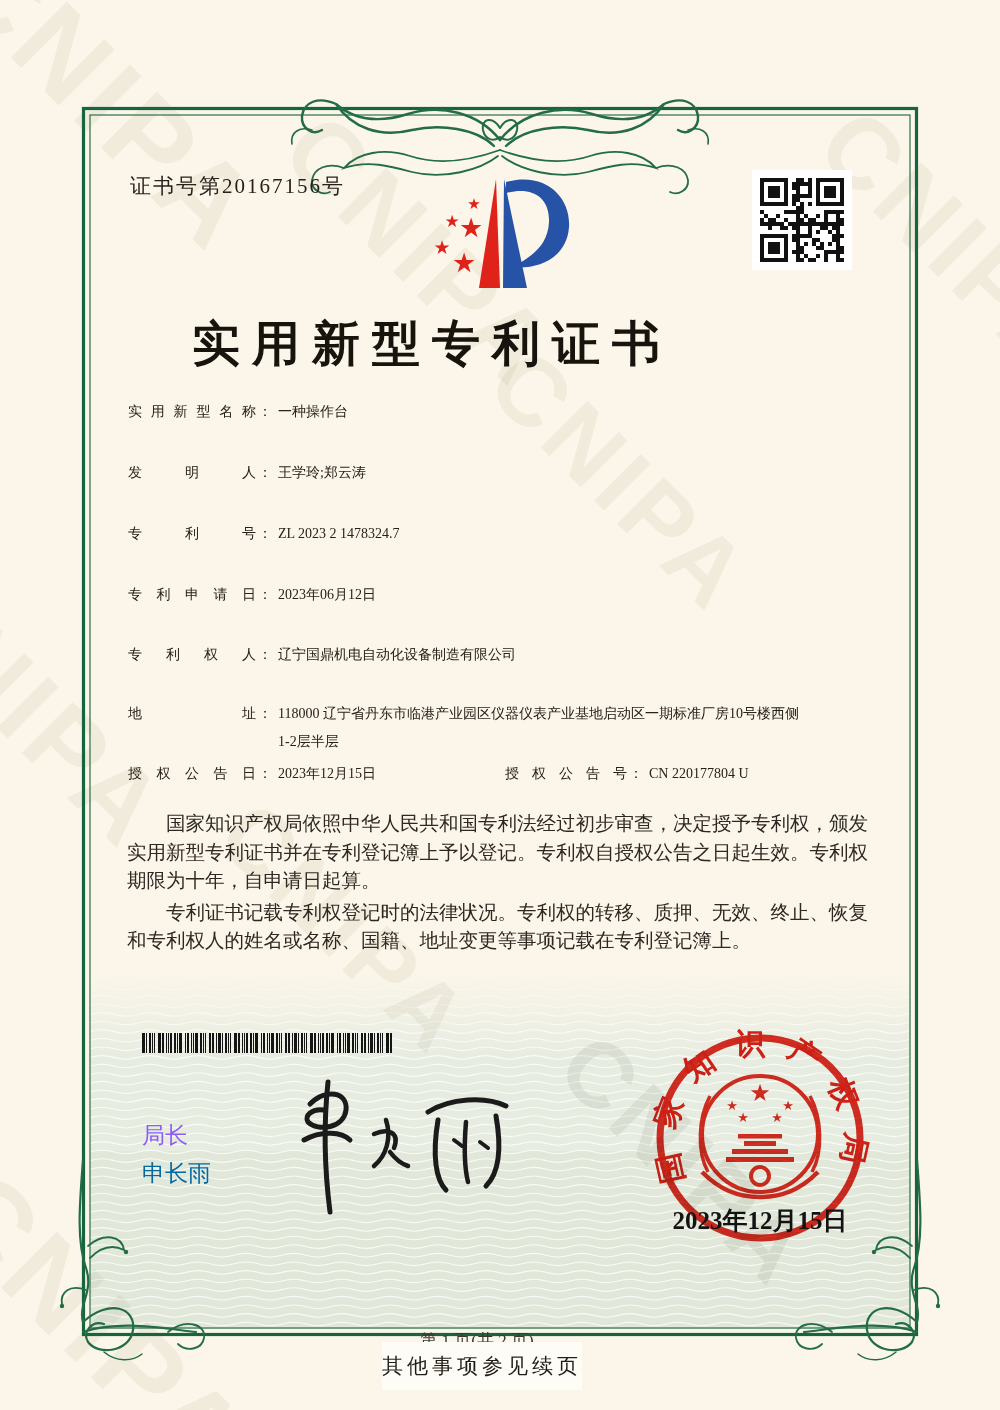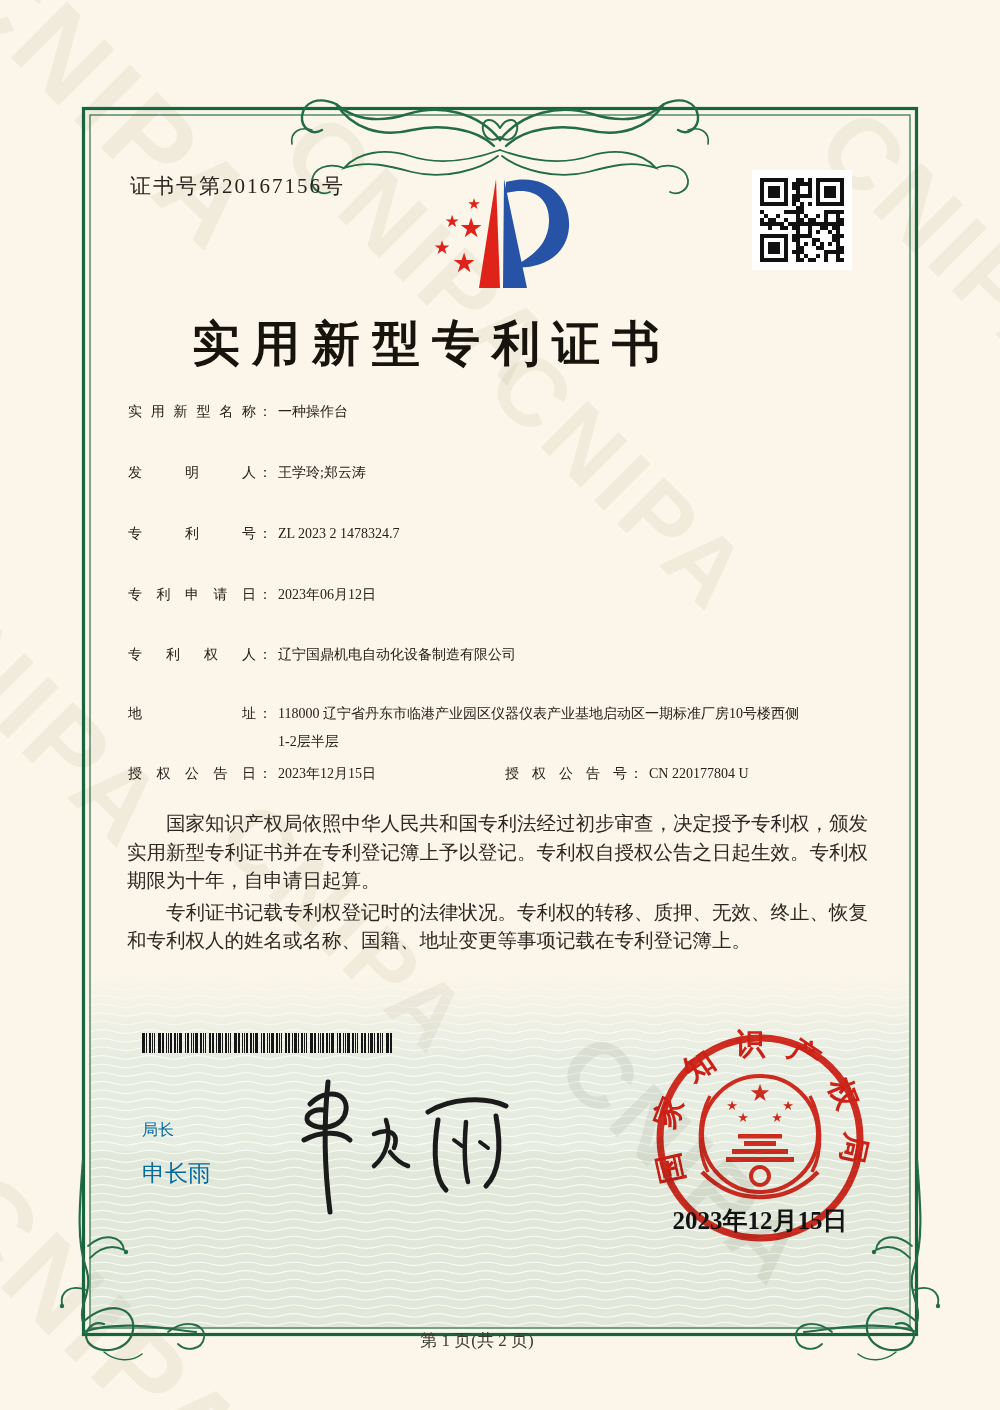--- a/index.html
+++ b/index.html
@@ -26,21 +26,21 @@
   .colon{margin:0 6px 0 2px;}
   .val{max-width:540px;}
   .addr .val{width:528px;line-height:28px;}
   .grant2{position:absolute;left:377px;top:0;display:flex;}
   .grant2 .lbl{width:122px;}
   .paras{position:absolute;left:127px;top:810px;width:754px;font-size:19.5px;line-height:28.5px;
          color:#2d2822;z-index:5;}
   .paras p{margin:0 0 3px 0;text-indent:2em;}
   .barcode{position:absolute;left:142px;top:1033px;z-index:5;}
   .role{position:absolute;left:142px;top:1120px;font-family:"Liberation Sans","DejaVu Sans",sans-serif;
-        font-size:16px;color:#0369a1;z-index:5;}
+        font-size:23px;color:#8b5cf6;z-index:5;}
   .signer{position:absolute;left:142px;top:1158px;font-family:"Liberation Sans","DejaVu Sans",sans-serif;
         font-size:23px;color:#0369a1;z-index:5;}
   .sig{position:absolute;left:290px;top:1070px;z-index:6;}
   .seal{position:absolute;left:648px;top:1026px;z-index:6;mix-blend-mode:multiply;}
   .pageno{position:absolute;left:377px;top:1293px;width:200px;text-align:center;font-size:17px;
           color:#3a382f;z-index:5;margin-top:36px;}
   .note{position:absolute;left:382px;top:1342px;width:200px;height:48px;background:#fefcf6;
         z-index:5;display:flex;align-items:center;justify-content:center;}
   .note span{font-size:21px;letter-spacing:4px;color:#211d17;}
 </style>
@@ -470,14 +470,17 @@
       <rect x="96" y="115" width="32" height="5" fill="#de2318"></rect>
       <rect x="84" y="123" width="56" height="5" fill="#de2318"></rect>
       <rect x="78" y="131" width="68" height="5" fill="#de2318"></rect>
       <circle cx="112" cy="150" r="9" fill="none" stroke="#de2318" stroke-width="4"></circle>
       <path d="M54,146 C72,164 90,171 112,171 C134,171 152,164 170,146" fill="none" stroke="#de2318" stroke-width="4.5"></path>
     </g>
     <text x="112" y="203" text-anchor="middle" font-size="25" font-weight="600" fill="#141414" font-family="Liberation Serif, serif">2023年12月15日</text>
   </svg>
 
   <div class="pageno">第 1 页(共 2 页)</div>
+  <div class="note">
+    <span>其他事项参见续页</span>
+  </div>
 
 </div>
 
 </body></html>

